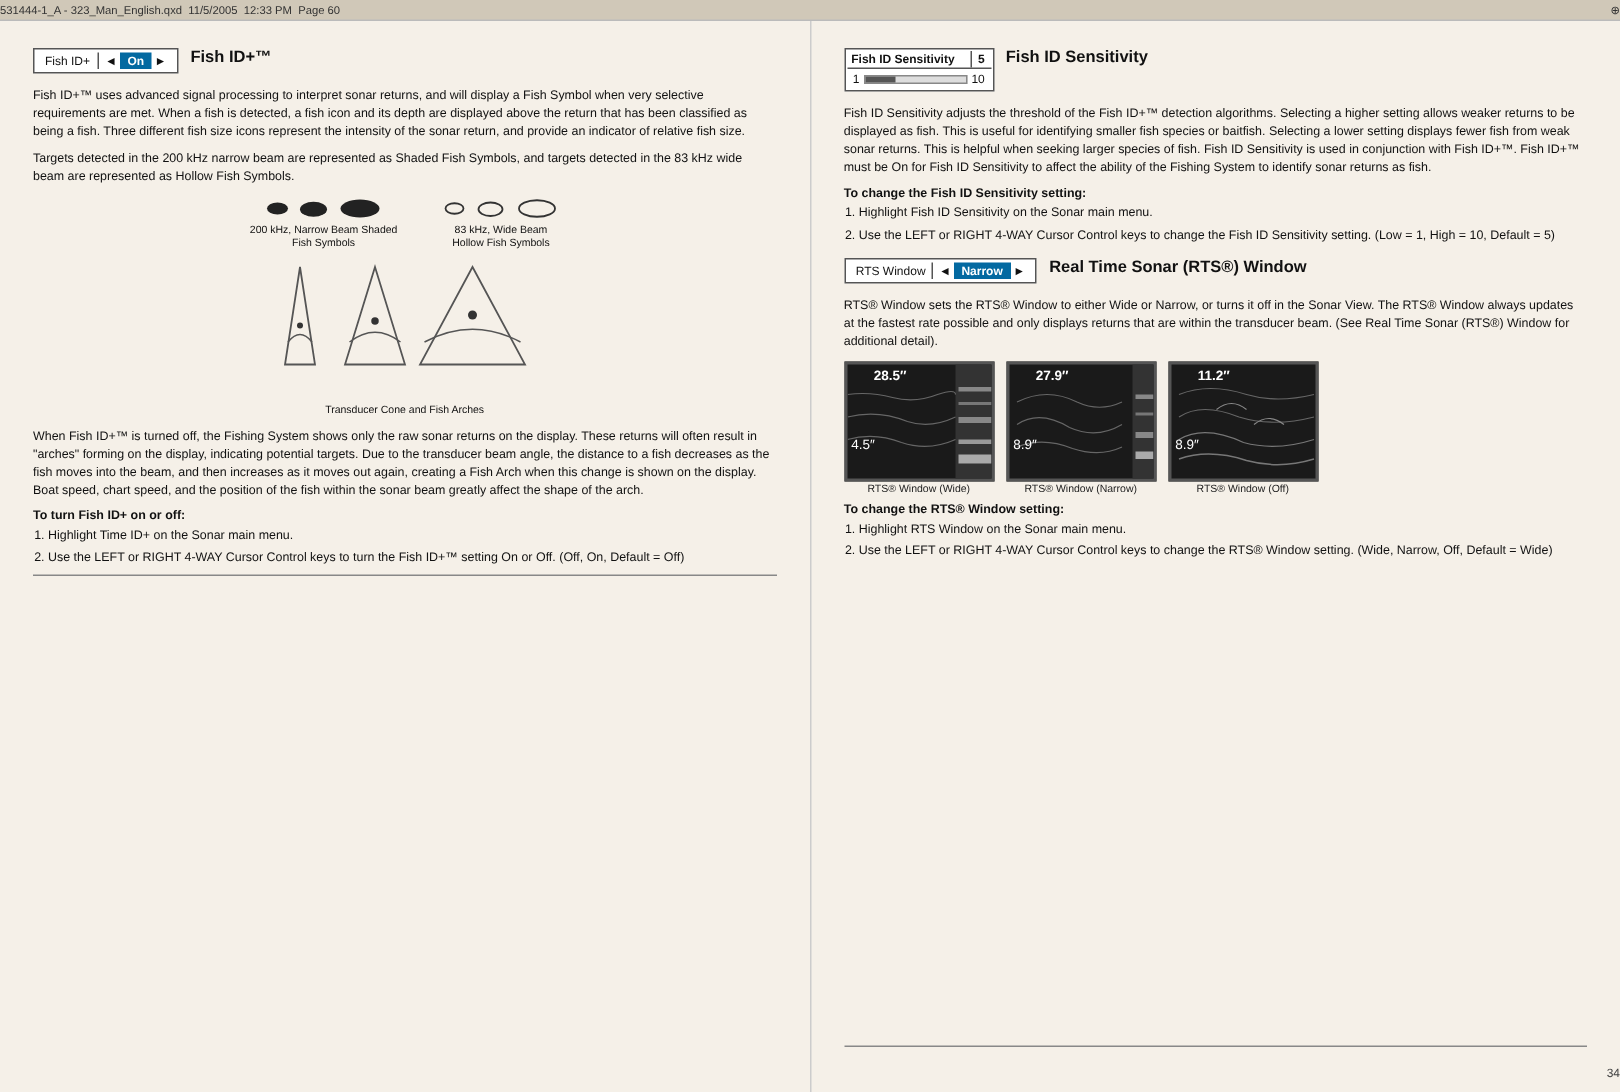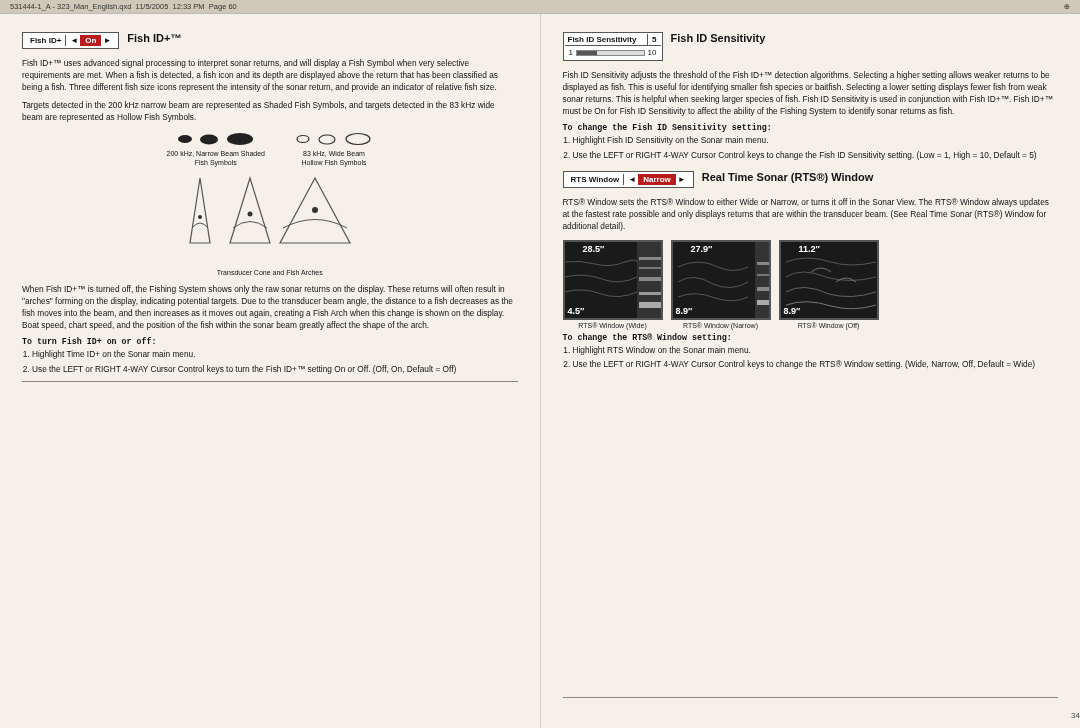--- a/index.html
+++ b/index.html
@@ -14,21 +14,21 @@
     }
     .page-container {
       width: 1080px;
       height: 728px;
       background: #f5f0e8;
       display: flex;
       flex-direction: column;
     }
     .top-bar {
       background: #d0c8b8;
-      padding: 2px 10px;
+      padding: 2px 0;
       font-size: 7.5px;
       color: #333;
       display: flex;
       align-items: center;
       border-bottom: 1px solid #bbb;
     }
     .main-content {
       display: flex;
       flex: 1;
       overflow: hidden;
@@ -51,36 +51,35 @@
       border: 1.5px solid #555;
       display: inline-flex;
       align-items: center;
       background: #fff;
       margin-bottom: 4px;
       padding: 1px 3px;
       min-width: 90px;
     }
     .widget-label {
       font-size: 8px;
-      font-weight: bold;
+      font-weight: normal;
       padding: 1px 4px;
       background: #fff;
       border-right: 1px solid #555;
       min-width: 40px;
-      text-align: center;
     }
     .widget-control {
       display: flex;
       align-items: center;
       padding: 1px 4px;
       font-size: 8px;
       gap: 2px;
     }
     .widget-value {
-      background: #b91c1c;
+      background: #0369a1;
       color: #fff;
       padding: 1px 5px;
       font-size: 8px;
       font-weight: bold;
     }
     
     .section-header {
       display: flex;
       align-items: flex-start;
       gap: 8px;
@@ -127,21 +126,20 @@
       display: flex;
       justify-content: center;
       gap: 20px;
       margin: 6px 0 4px 0;
     }
     
     .sub-instruction {
       margin: 4px 0 2px 0;
       font-size: 8.3px;
       font-weight: bold;
-      font-family: Liberation Mono, monospace;
     }
     .instruction-list {
       font-size: 8.3px;
       line-height: 1.5;
       margin-left: 10px;
     }
     .instruction-list li {
       margin-bottom: 2px;
     }
     
@@ -173,25 +171,25 @@
     .depth-top {
       position: absolute;
       top: 2px;
       left: 18px;
       color: #fff;
       font-size: 9px;
       font-weight: bold;
     }
     .depth-bottom {
       position: absolute;
-      bottom: 2px;
+      bottom: 18px;
       left: 3px;
       color: #fff;
       font-size: 9px;
-      font-weight: bold;
+      font-weight: normal;
     }
     
     .sens-widget {
       border: 1.5px solid #555;
       display: inline-flex;
       flex-direction: column;
       background: #fff;
       margin-bottom: 4px;
       padding: 1px;
       min-width: 100px;

